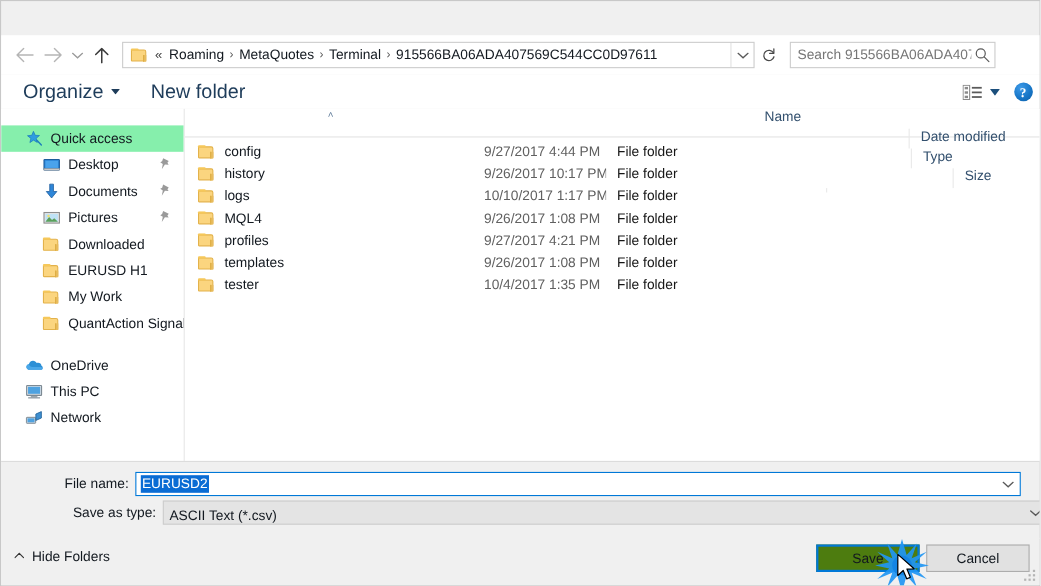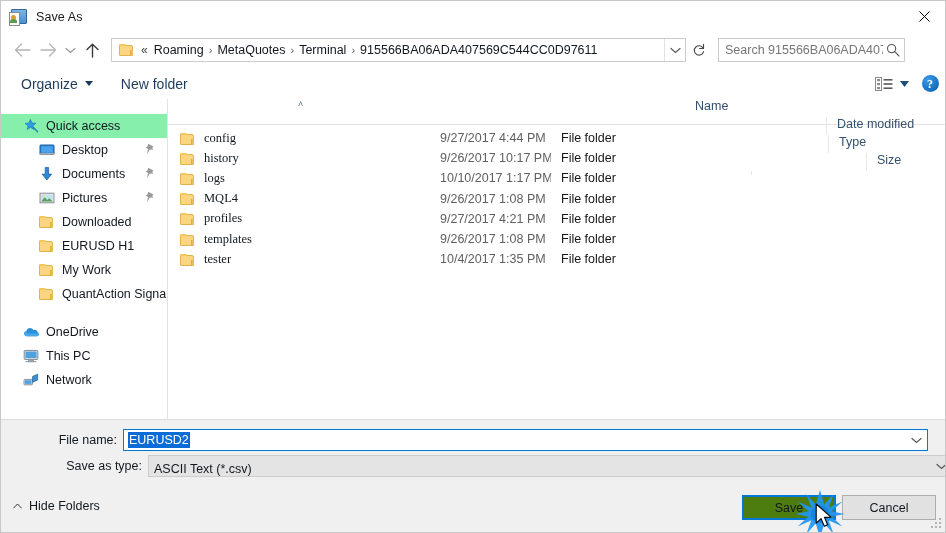--- a/index.html
+++ b/index.html
@@ -176,21 +176,21 @@
   .toolbar {
     position: absolute;
     left: 0; top: 67px;
     width: 946px; height: 31px;
     background: #ffffff;
     border-bottom: 1px solid #e3e3e3;
     display: flex;
     align-items: center;
   }
   .tb-item {
-    font-size: 14px;
+    font-size: 18px;
     color: #1e3c5a;
     display: flex;
     align-items: center;
     height: 24px;
     padding: 0 8px;
   }
   .tb-item.organize { margin-left: 12px; }
   .tb-item.newfolder { margin-left: 12px; }
   .tb-caret {
     margin-left: 7px;
@@ -339,23 +339,22 @@
     color: #12181f;
   }
   .fc {
     box-sizing: border-box;
     padding-left: 10px;
     white-space: nowrap;
     overflow: hidden;
   }
   .fc.name {
     display: flex;
-    align-items: flex-end;
+    align-items: center;
     padding-left: 12px;
-    font-family: Liberation Serif, serif;
   }
   .fc.name .folder { margin-right: 8px; flex: none; }
   .fc.date { color: #606060; }
   .fc.type { color: #161616; }
 
   
   .fieldarea {
     position: absolute;
     left: 0; top: 418px;
     width: 946px; height: 70px;
@@ -485,34 +484,20 @@
     left: 814px; top: 502px;
     width: 20px; height: 27px;
     pointer-events: none;
   }
 </style>
 </head>
 <body>
 
 <div id="dialog">
 
-  <div class="titlebar">
-    <div class="title-icon">
-      <div class="ti-back"></div>
-      <div class="ti-pg"></div>
-      <div class="ti-person"></div>
-      <div class="ti-body"></div>
-    </div>
-    <div class="title-text">Save As</div>
-    <div class="close-btn">
-      <svg width="11" height="11" viewBox="0 0 11 11">
-        <path d="M0.5 0.5 L10.5 10.5 M10.5 0.5 L0.5 10.5" stroke="#000" stroke-width="1" fill="none"></path>
-      </svg>
-    </div>
-  </div>
 
   <div class="addressrow">
     <div class="navbtn back">
       <svg width="17" height="14" viewBox="0 0 17 14">
         <path d="M7.5 1 L1.5 7 L7.5 13 M1.5 7 L16 7" stroke="#b5b5b5" stroke-width="1.3" fill="none" stroke-linecap="round" stroke-linejoin="round"></path>
       </svg>
     </div>
     <div class="navbtn">
       <svg width="17" height="14" viewBox="0 0 17 14">
         <path d="M9.5 1 L15.5 7 L9.5 13 M15.5 7 L1 7" stroke="#b5b5b5" stroke-width="1.3" fill="none" stroke-linecap="round" stroke-linejoin="round"></path>

